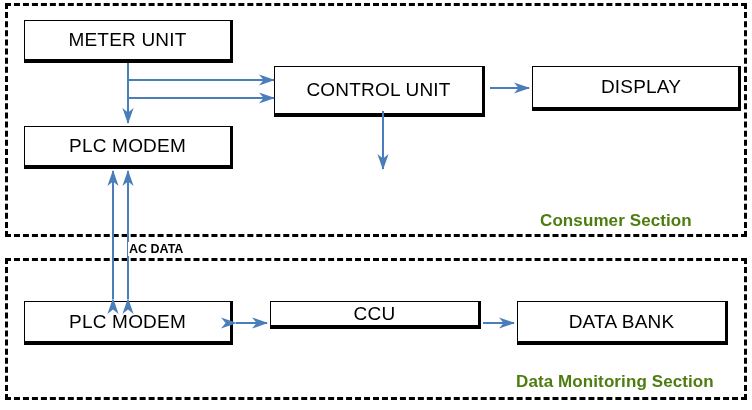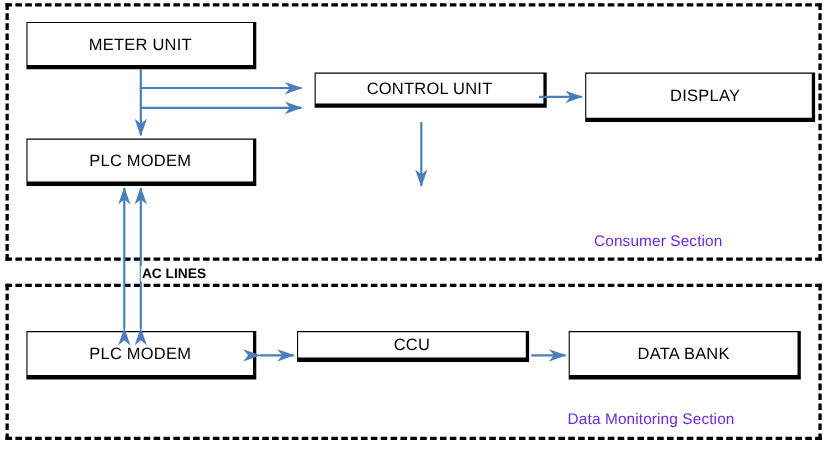--- a/index.html
+++ b/index.html
@@ -22,23 +22,23 @@
     border: 3px dashed #000000;
     box-sizing: border-box;
     background: transparent;
   }
   #section-consumer { left: 5px;  top: 3px;   width: 742px; height: 234px; }
   #section-monitor  { left: 5px;  top: 258px; width: 742px; height: 142px; }
 
   
   .section-caption {
     position: absolute;
-    font-size: 14px;
-    font-weight: normal;
-    color: #6d28d9;
+    font-size: 17px;
+    font-weight: bold;
+    color: #4d7c0f;
     white-space: nowrap;
     letter-spacing: .1px;
   }
   #caption-consumer { left: 540px; top: 211px; }
   #caption-monitor  { left: 516px; top: 372px; }
 
   
   #label-ac-lines {
     position: absolute;
     left: 128px;
@@ -57,29 +57,29 @@
     position: absolute;
     box-sizing: border-box;
     border: 1.5px solid #000000;
     border-right-width: 3px;
     border-bottom-width: 4px;
     background: #ffffff;
     display: flex;
     align-items: center;
     justify-content: center;
     color: #000000;
-    font-size: 15px;
+    font-size: 19px;
     letter-spacing: .2px;
     z-index: 4;
     white-space: nowrap;
   }
 
   #block-meter-unit     { left: 24px;  top: 20px;  width: 209px; height: 43px; }
   #block-plc-modem-top  { left: 24px;  top: 126px; width: 209px; height: 43px; }
-  #block-control-unit   { left: 286px; top: 66px;  width: 211px; height: 32px; }
+  #block-control-unit   { left: 274px; top: 66px;  width: 211px; height: 51px; }
   #block-switching-unit { left: 277px; top: 172px; width: 211px; height: 44px; }
   #block-display        { left: 532px; top: 66px;  width: 209px; height: 45px; padding-left: 11px; }
   #block-plc-modem-bot  { left: 24px;  top: 301px; width: 209px; height: 44px; }
   #block-ccu            { left: 270px; top: 301px; width: 211px; height: 28px; }
   #block-data-bank      { left: 517px; top: 301px; width: 211px; height: 44px; }
 
   
   #connectors {
     position: absolute;
     left: 0; top: 0;
@@ -154,15 +154,15 @@
   </div>
 
   <div id="block-data-bank" class="block">
     <span>DATA BANK</span>
   </div>
 
   <div id="caption-consumer" class="section-caption">Consumer Section</div>
 
   <div id="caption-monitor" class="section-caption">Data Monitoring Section</div>
 
-  <div id="label-ac-lines">AC LINES</div>
+  <div id="label-ac-lines">AC DATA</div>
 
 </div>
 
 </body></html>

